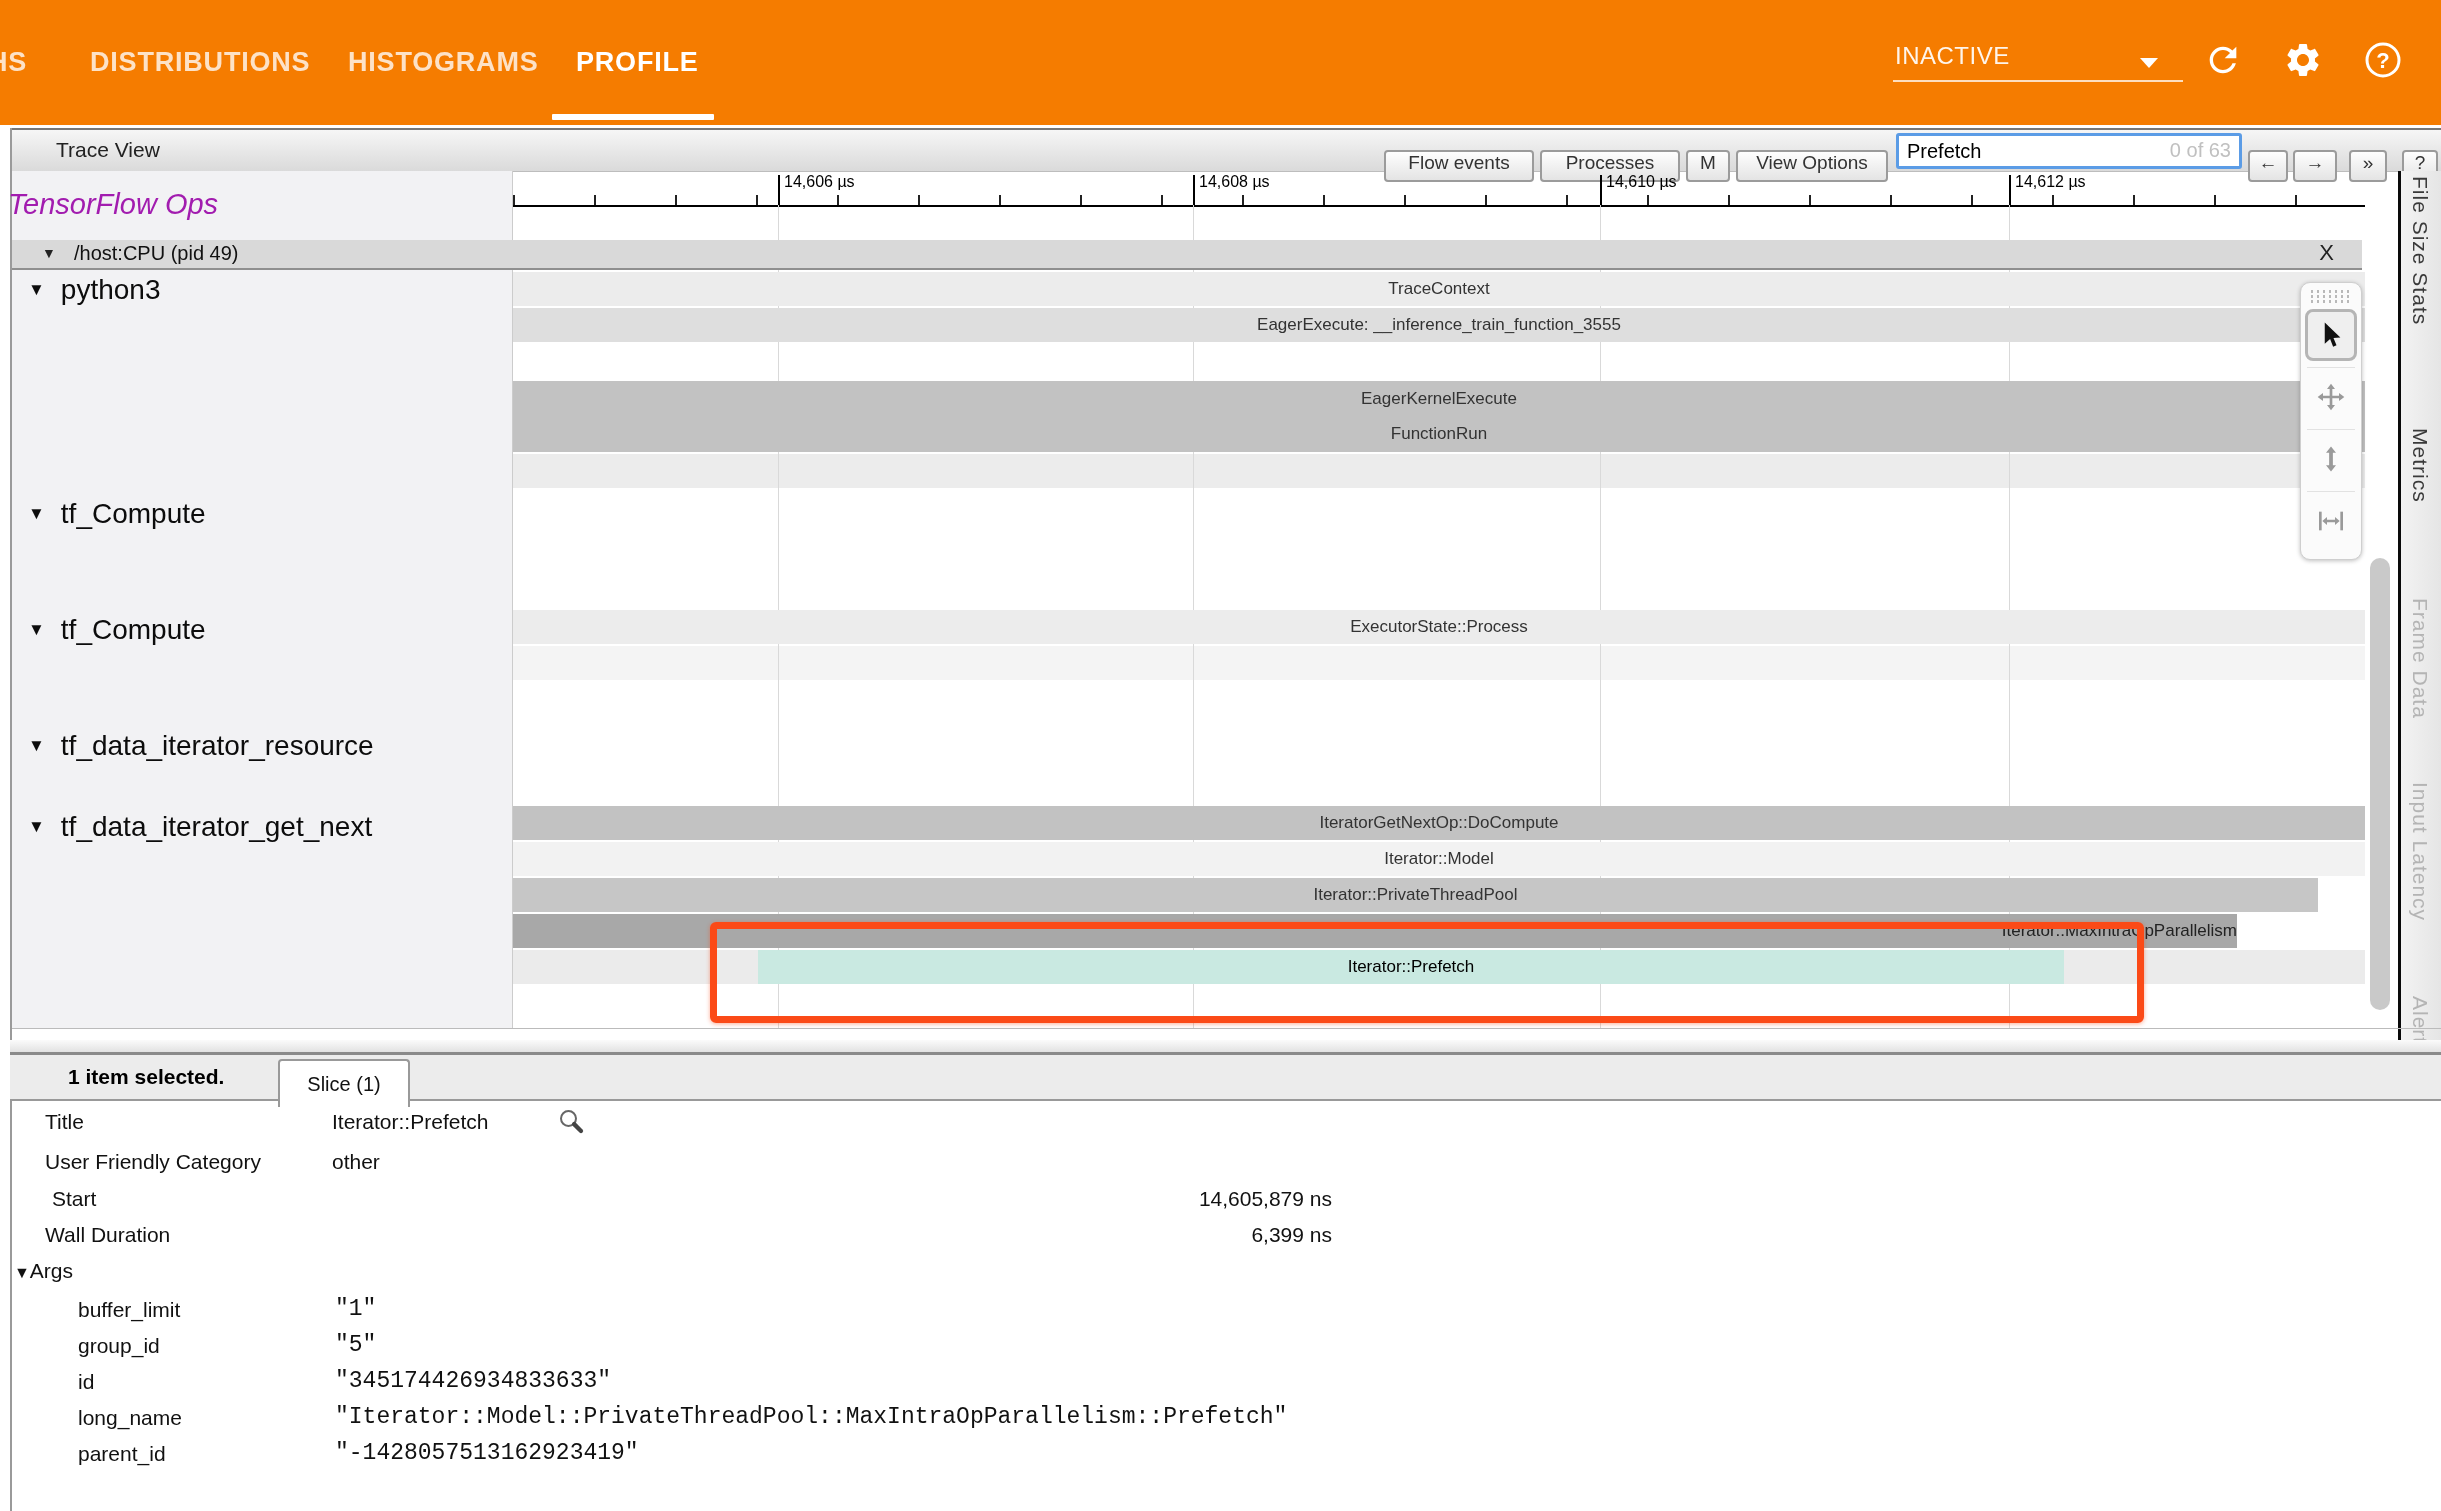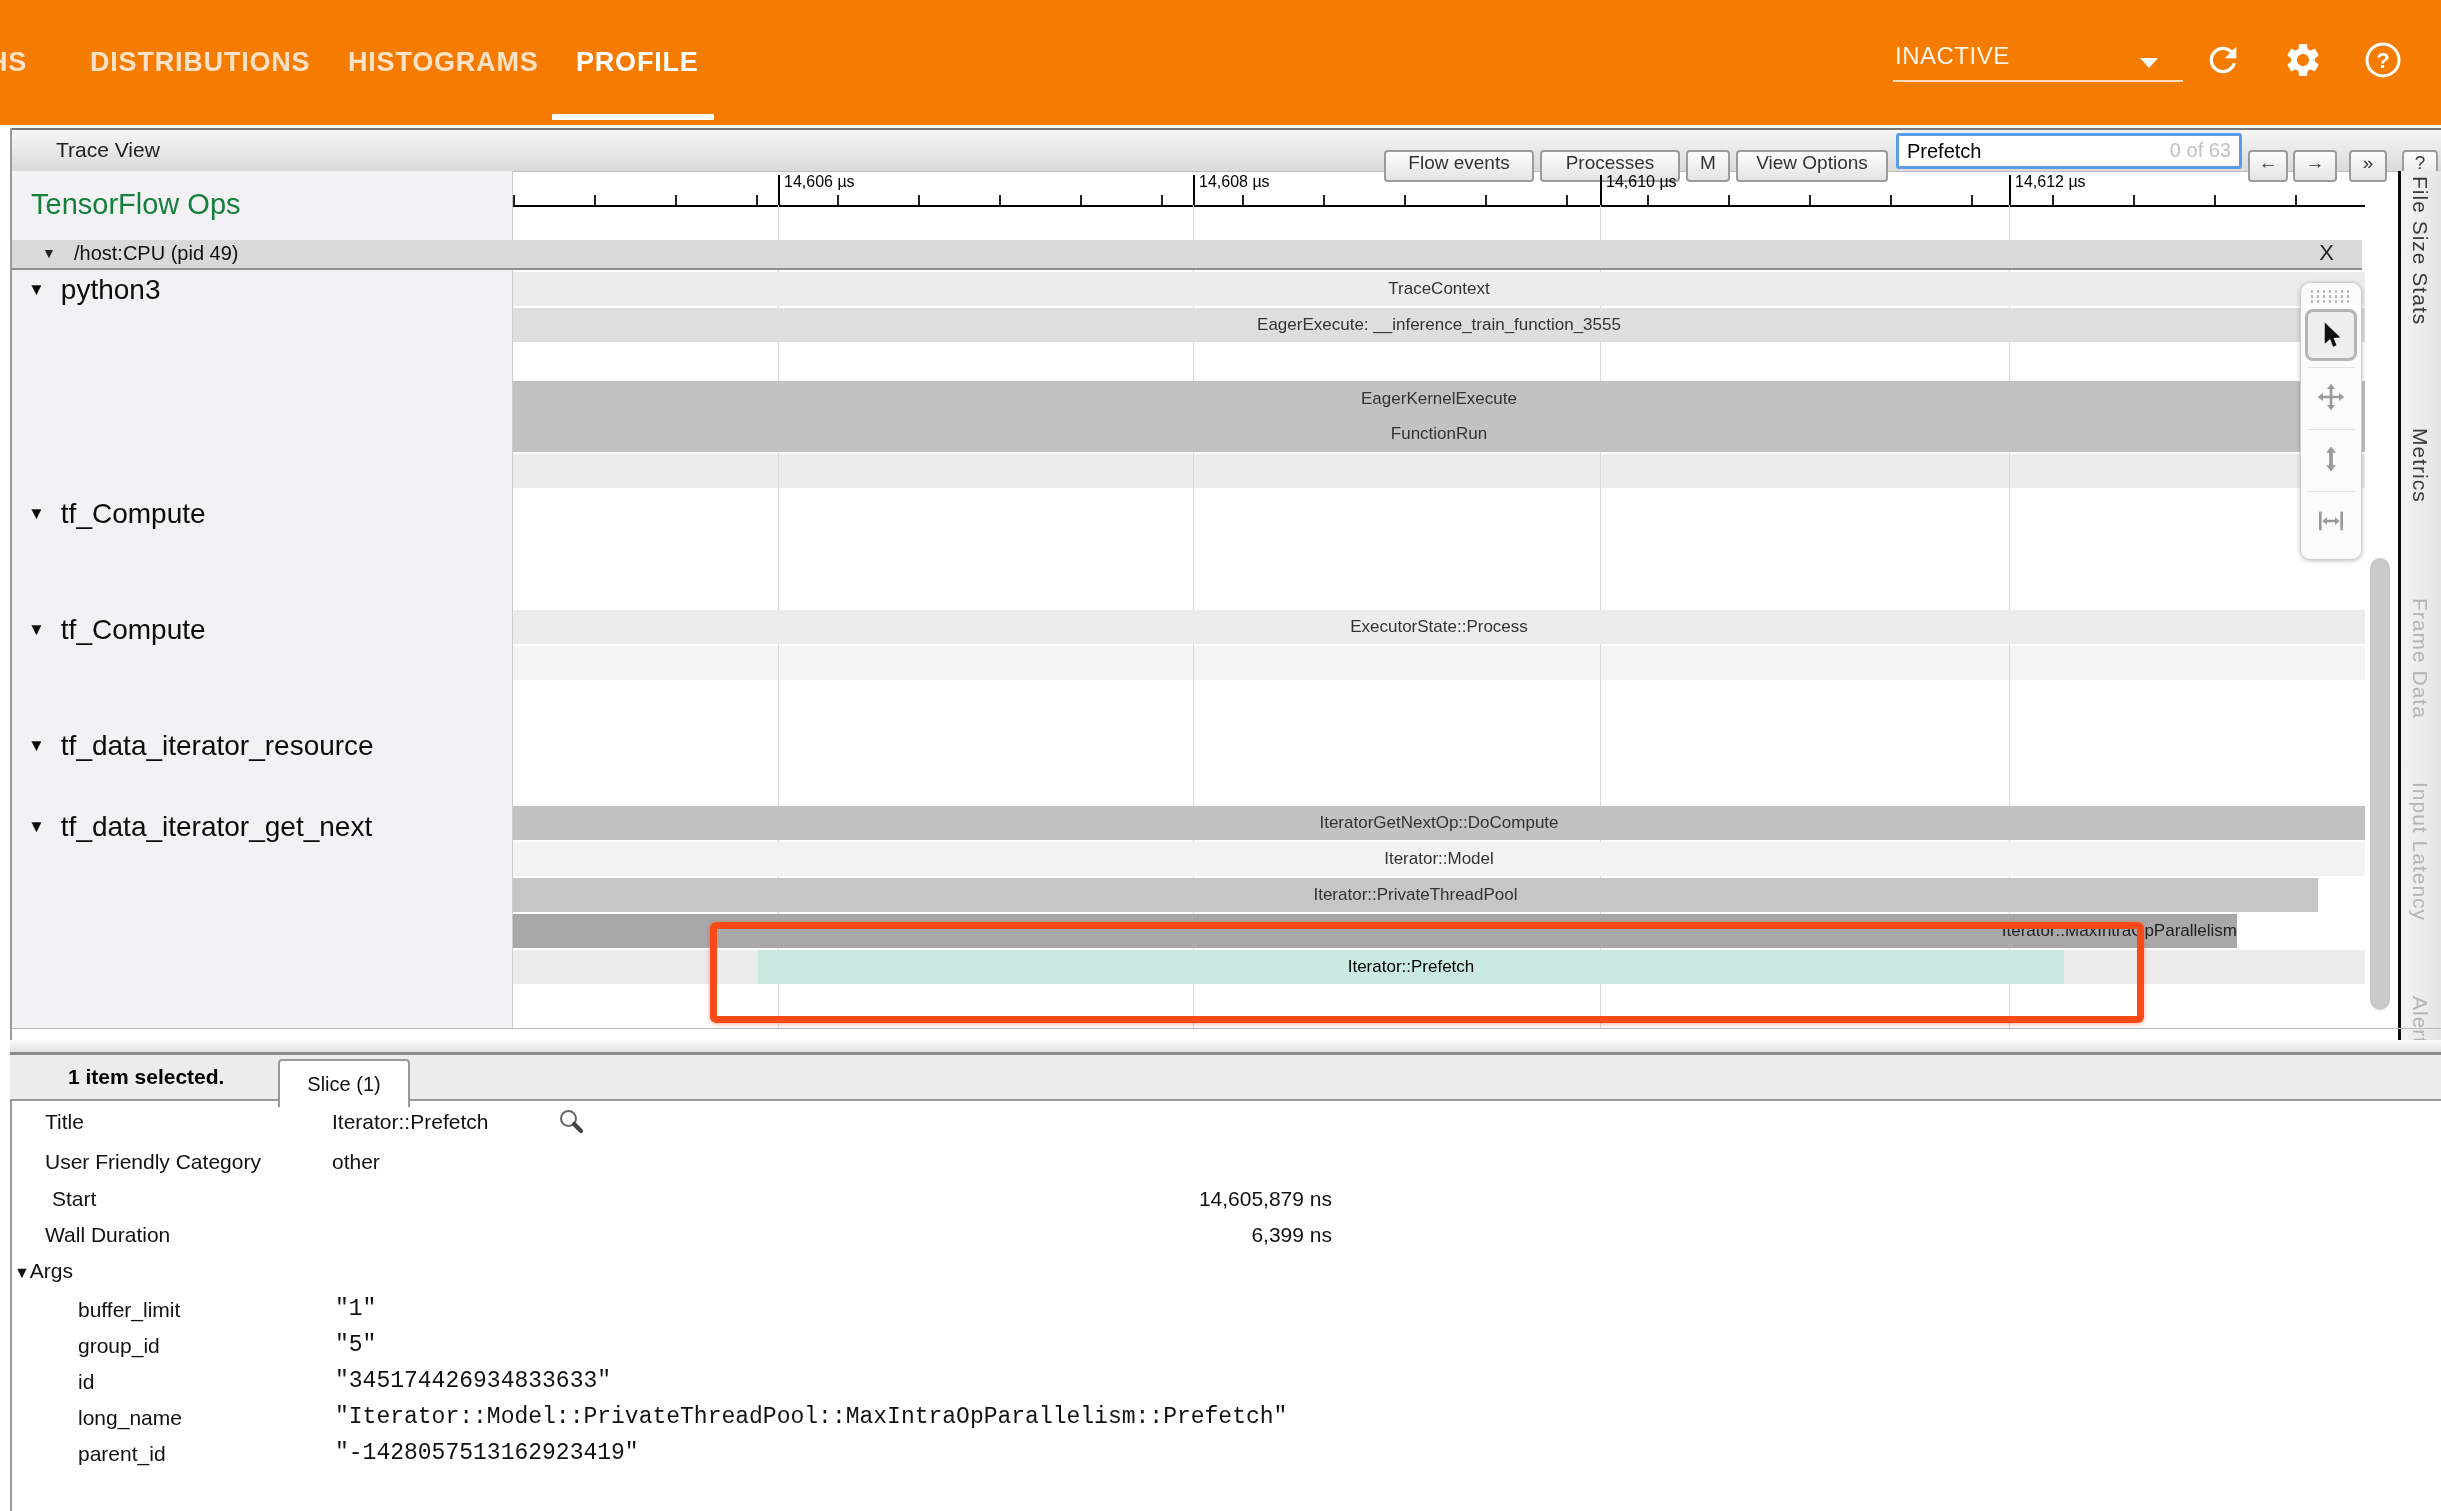--- a/index.html
+++ b/index.html
@@ -25,21 +25,21 @@
   .btn{position:absolute;top:8px;height:32px;background:linear-gradient(#fefefe,#e4e4e4);
        border:2px solid #9b9b9b;border-radius:4px;color:#333;font-size:19px;
        display:flex;align-items:flex-start;justify-content:center;box-sizing:border-box;cursor:pointer;margin-top:12px;}
   .searchbox{position:absolute;left:1884px;top:3px;width:346px;height:36px;background:#fff;
              border:3px solid #5b9ce6;border-radius:3px;box-sizing:border-box;}
   .searchbox input{position:absolute;left:6px;top:1px;width:240px;height:26px;border:0;outline:0;
              font-size:20px;font-family:"Liberation Sans",sans-serif;color:#000;background:transparent;}
   .search-count{position:absolute;right:8px;top:3px;font-size:20px;color:#c0c0c0;}
   
   .left-panel{left:12px;top:171px;width:501px;height:857px;background:#f2f2f4;border-right:1px solid #ccc;box-sizing:border-box;}
-  .tf-ops{position:absolute;left:31px;top:188px;font-size:29px;color:#15803d;}
+  .tf-ops{position:absolute;left:8px;top:188px;font-size:29px;color:#a21caf;font-style:italic;}
   .ruler{left:513px;top:171px;width:1852px;height:34px;border-bottom:2px solid #000;box-sizing:content-box;}
   .ruler-minor{position:absolute;left:0;bottom:0;width:100%;height:10px;
        background-image:repeating-linear-gradient(to right,#222 0px,#222 2px,transparent 2px,transparent 81px);}
   .majortick{position:absolute;top:4px;bottom:0;width:2px;background:#000;}
   .majortick span{position:absolute;left:6px;top:-2px;font-size:16px;color:#000;white-space:nowrap;}
   .gridline{position:absolute;top:205px;height:823px;width:1px;background:#d9d9d9;z-index:1;}
   .hosthdr{left:12px;top:240px;width:2350px;height:28px;background:#d9d9d9;border-bottom:2px solid #8f8f8f;z-index:2;}
   .hosthdr .tri{position:absolute;left:30px;top:5px;font-size:14px;color:#222;}
   .hosthdr .txt{position:absolute;left:62px;top:2px;font-size:20px;color:#111;}
   .hostclose{position:absolute;right:28px;top:0px;font-size:22px;color:#222;cursor:pointer;}

